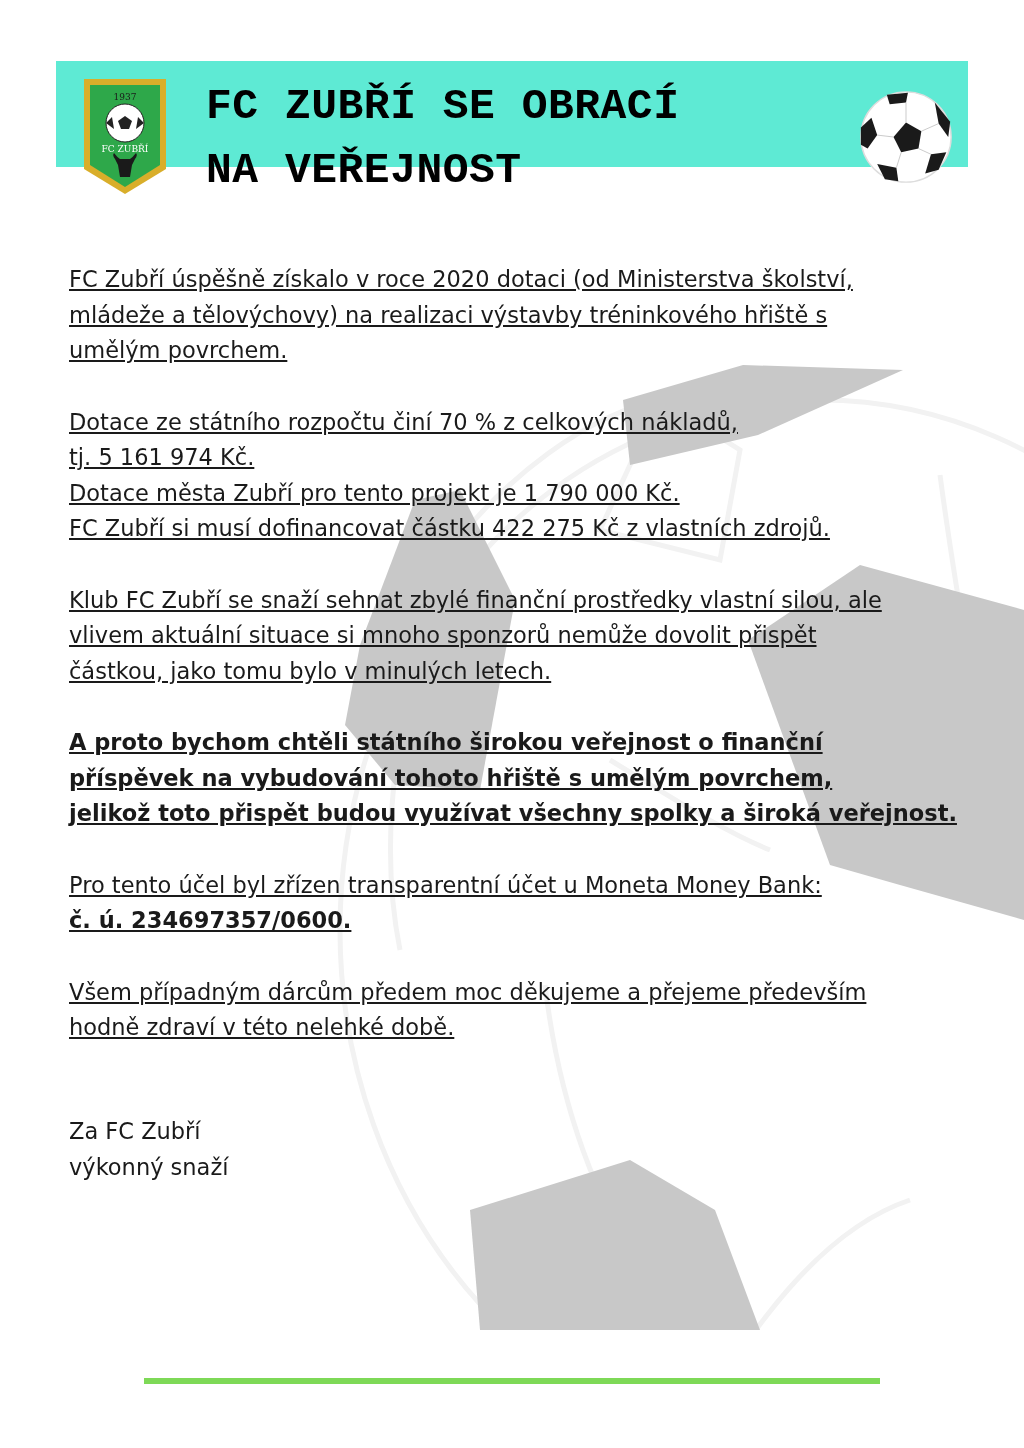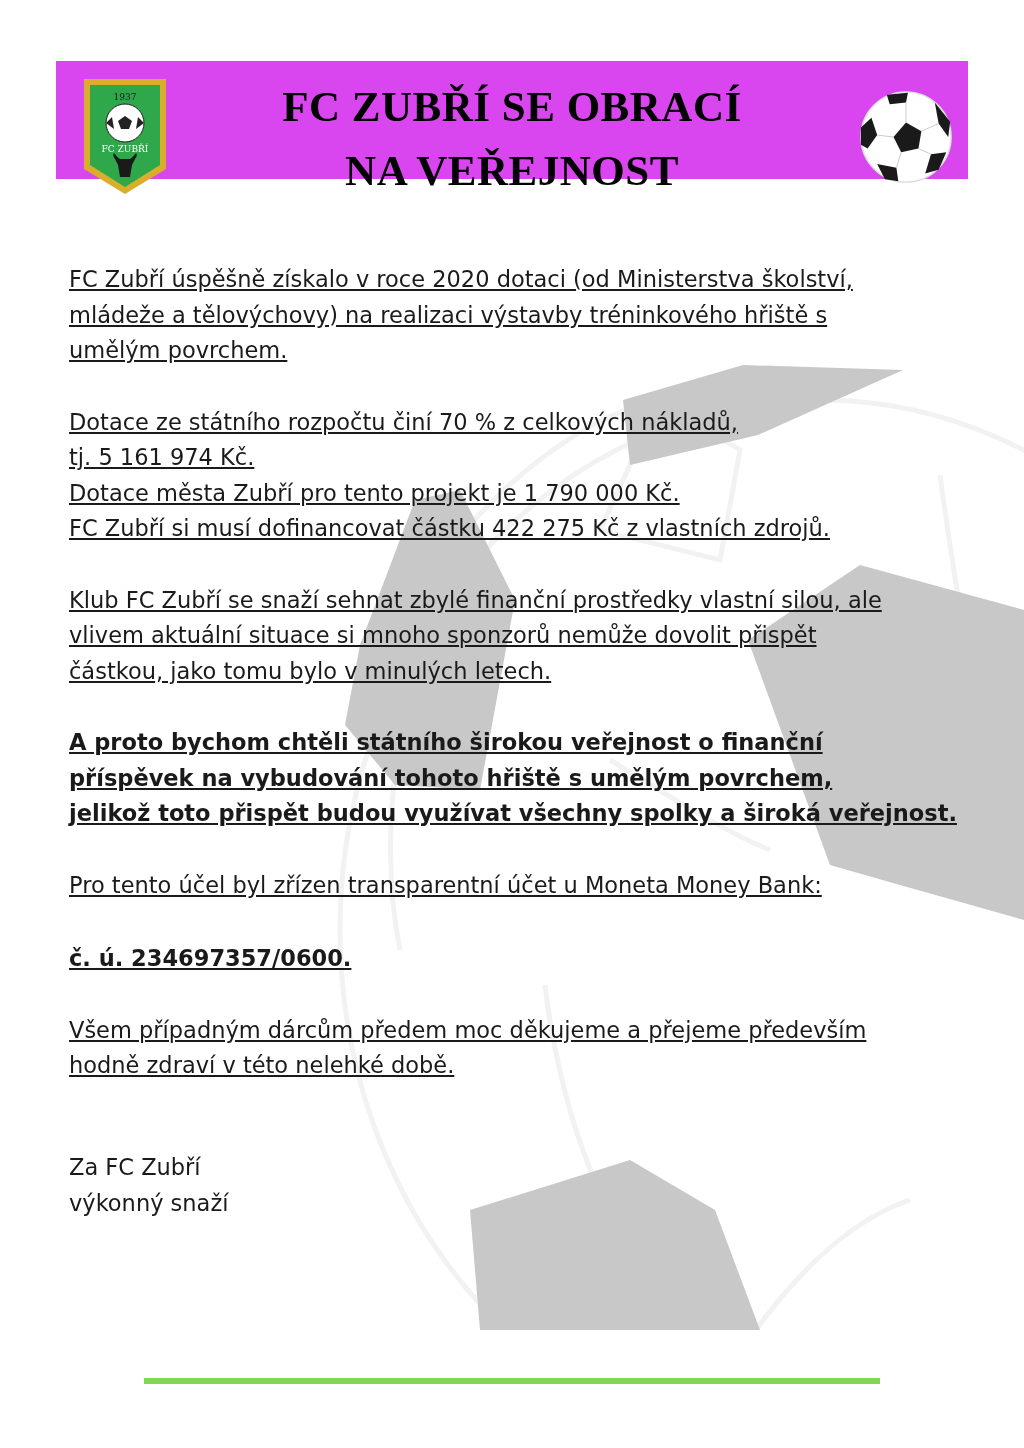--- a/index.html
+++ b/index.html
@@ -4,39 +4,39 @@
   <style>
     html, body { margin: 0; padding: 0; }
     body {
       width: 1024px; height: 1448px; position: relative; overflow: hidden;
       background: #ffffff;
       font-family: "DejaVu Sans", sans-serif;
       color: #1a1a1a;
     }
     .watermark { position: absolute; left: 300px; top: 330px; width: 724px; height: 1000px; z-index: 0; }
     .banner {
-      position: absolute; left: 56px; top: 61px; width: 912px; height: 118px;
-      background: #d946ef; z-index: 1;
+      position: absolute; left: 56px; top: 61px; width: 912px; height: 106px;
+      background: #5eead4; z-index: 1;
     }
     .crest { position: absolute; left: 28px; top: 18px; width: 82px; height: 115px; }
     .ball-icon { position: absolute; left: 802px; top: 28px; width: 96px; height: 96px; }
     .title {
       position: absolute; left: 150px; right: 150px; top: 14px;
-      text-align: center; font-family: Liberation Serif, serif; font-weight: bold;
+      font-family: Liberation Mono, monospace; font-weight: bold;
       font-size: 43px; line-height: 64px; letter-spacing: 0.5px; color: #000;
     }
     .title span { display: block; }
     .content {
       position: absolute; left: 69px; top: 262px; width: 900px; z-index: 2;
       font-size: 22.5px; line-height: 35.5px;
     }
     .content p { margin: 0 0 36px 0; }
     .content .line { display: block; white-space: nowrap; text-decoration: underline; }
-    .bold { font-weight: bold; margin-top: 38px; }
-    .signature { position: absolute; left: 69px; top: 1150px; font-size: 22.5px; line-height: 35.5px; z-index: 2; }
+    .bold { font-weight: bold; }
+    .signature { position: absolute; left: 69px; top: 1114px; font-size: 22.5px; line-height: 35.5px; z-index: 2; }
     .signature span { display: block; }
     .footer-line { position: absolute; left: 144px; top: 1378px; width: 736px; height: 6px; background: #7ed957; }
   </style>
 </head>
 <body>
 
 <svg class="watermark" viewBox="0 0 724 1000">
   <g fill="none" stroke="#f2f2f2" stroke-width="5">
     <ellipse cx="520" cy="600" rx="480" ry="530"></ellipse>
     <path d="M360 70 L300 200 L420 230 L440 120 Z"></path>

